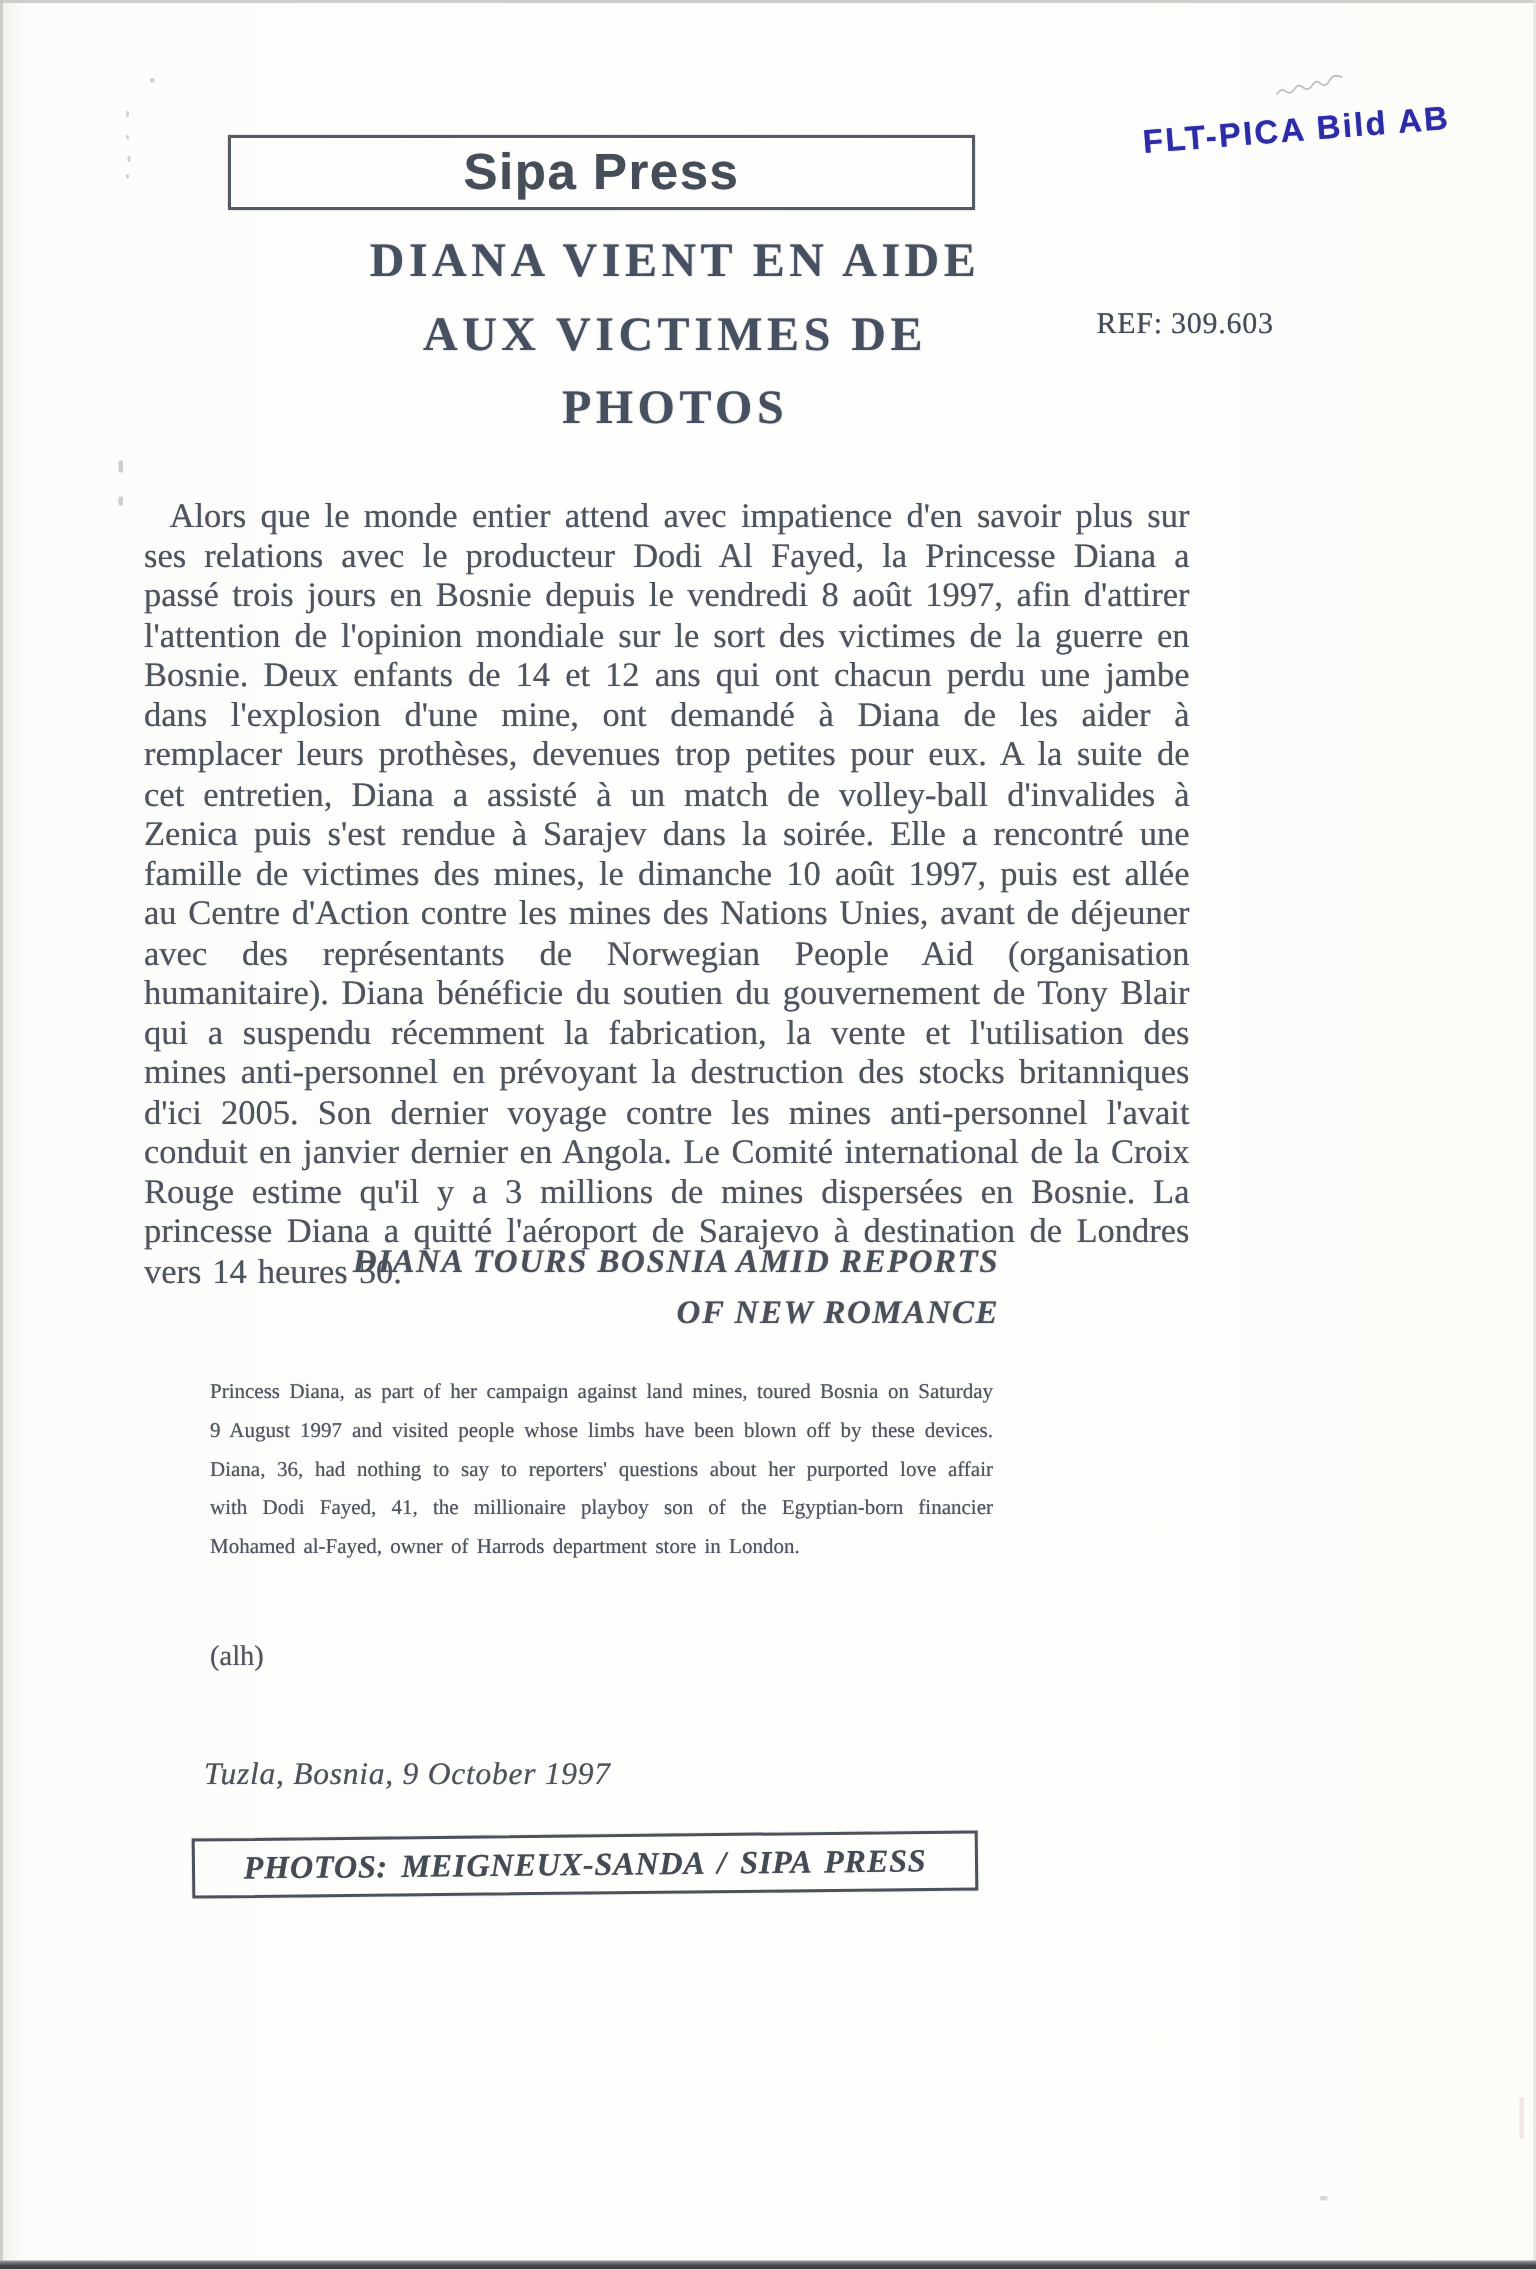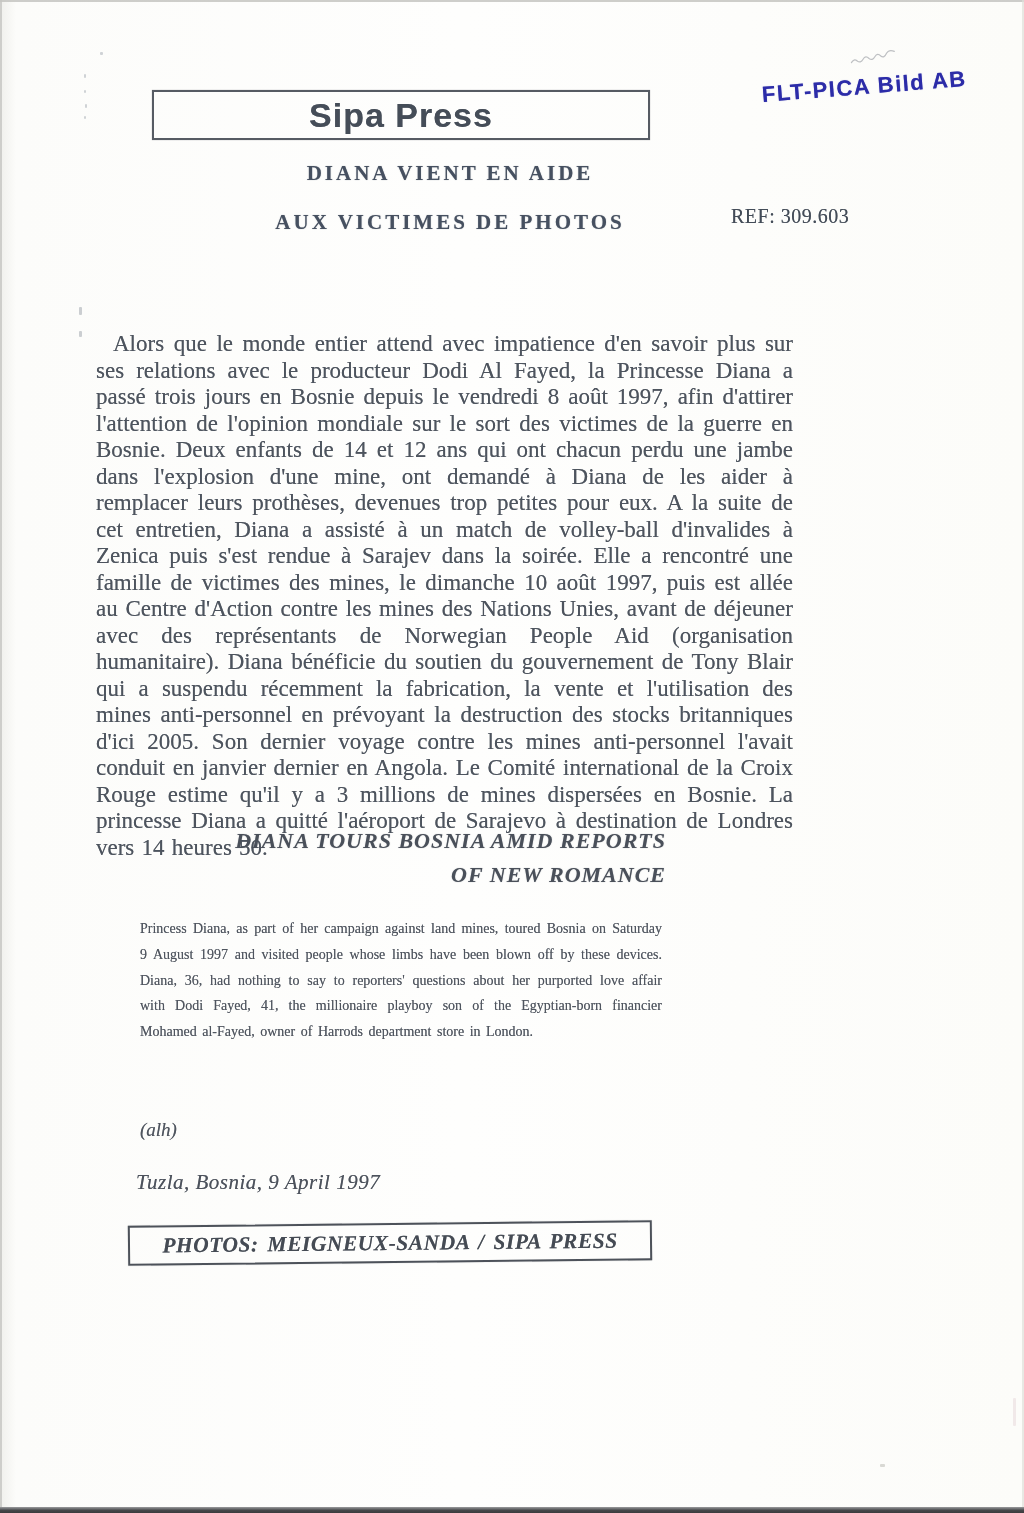--- a/index.html
+++ b/index.html
@@ -36,21 +36,21 @@
     transform: rotate(-4.5deg); transform-origin: left center;
     text-shadow: 0 0 0.7px rgba(44,44,168,0.7);
     white-space: nowrap;
   }
 
   .squiggle { position: absolute; left: 850px; top: 52px; opacity: 0.55; transform: rotate(-7deg); }
 
   
   .doc-title {
     position: absolute; left: 210px; top: 149px; width: 480px;
-    text-align: center; font-weight: bold; font-size: 21px;
+    text-align: center; font-weight: bold; font-size: 32px;
     letter-spacing: 3px; line-height: 49px; color: #465060;
     text-shadow: 0 0 1px rgba(70,80,96,0.55);
   }
   .ref {
     position: absolute; left: 731px; top: 205px;
     font-weight: normal; font-size: 20px; letter-spacing: 0.5px; color: #434c58;
   }
 
   
   .body-fr {
@@ -67,22 +67,22 @@
     text-shadow: 0 0 1px rgba(74,80,90,0.5);
   }
 
   
   .body-en {
     position: absolute; left: 140px; top: 916px; width: 522px;
     font-size: 14px; line-height: 25.8px; text-align: justify;
     word-spacing: 2px; color: #4f555f;
   }
   .byline {
-    position: absolute; left: 140px; top: 1119px;
-    font-size: 19px; color: #4f555f; font-style: italic;
+    position: absolute; left: 140px; top: 1094px;
+    font-size: 19px; color: #4f555f;
   }
   .dateline {
     position: absolute; left: 136px; top: 1170px;
     font-style: italic; font-size: 21px; letter-spacing: 0.5px; color: #4c525c;
   }
 
   
   .photos-box {
     position: absolute; left: 128px; top: 1223px; width: 524px; height: 40px;
     border: 2px solid #4d525a;
@@ -152,19 +152,19 @@
 
   <div class="en-heading scanned">
     <div>DIANA TOURS BOSNIA AMID REPORTS</div>
     <div>OF NEW ROMANCE</div>
   </div>
 
   <div class="body-en scanned">Princess Diana, as part of her campaign against land mines, toured Bosnia on Saturday 9 August 1997 and visited people whose limbs have been blown off by these devices. Diana, 36, had nothing to say to reporters' questions about her purported love affair with Dodi Fayed, 41, the millionaire playboy son of the Egyptian-born financier Mohamed al-Fayed, owner of Harrods department store in London.</div>
 
   <div class="byline scanned">(alh)</div>
 
-  <div class="dateline scanned">Tuzla, Bosnia,  9 April 1997</div>
+  <div class="dateline scanned">Tuzla, Bosnia,  9 October 1997</div>
 
   <div class="photos-box">
     <span class="credit scanned">PHOTOS: MEIGNEUX-SANDA / SIPA PRESS</span>
   </div>
 
 </div>
 
 </body></html>

